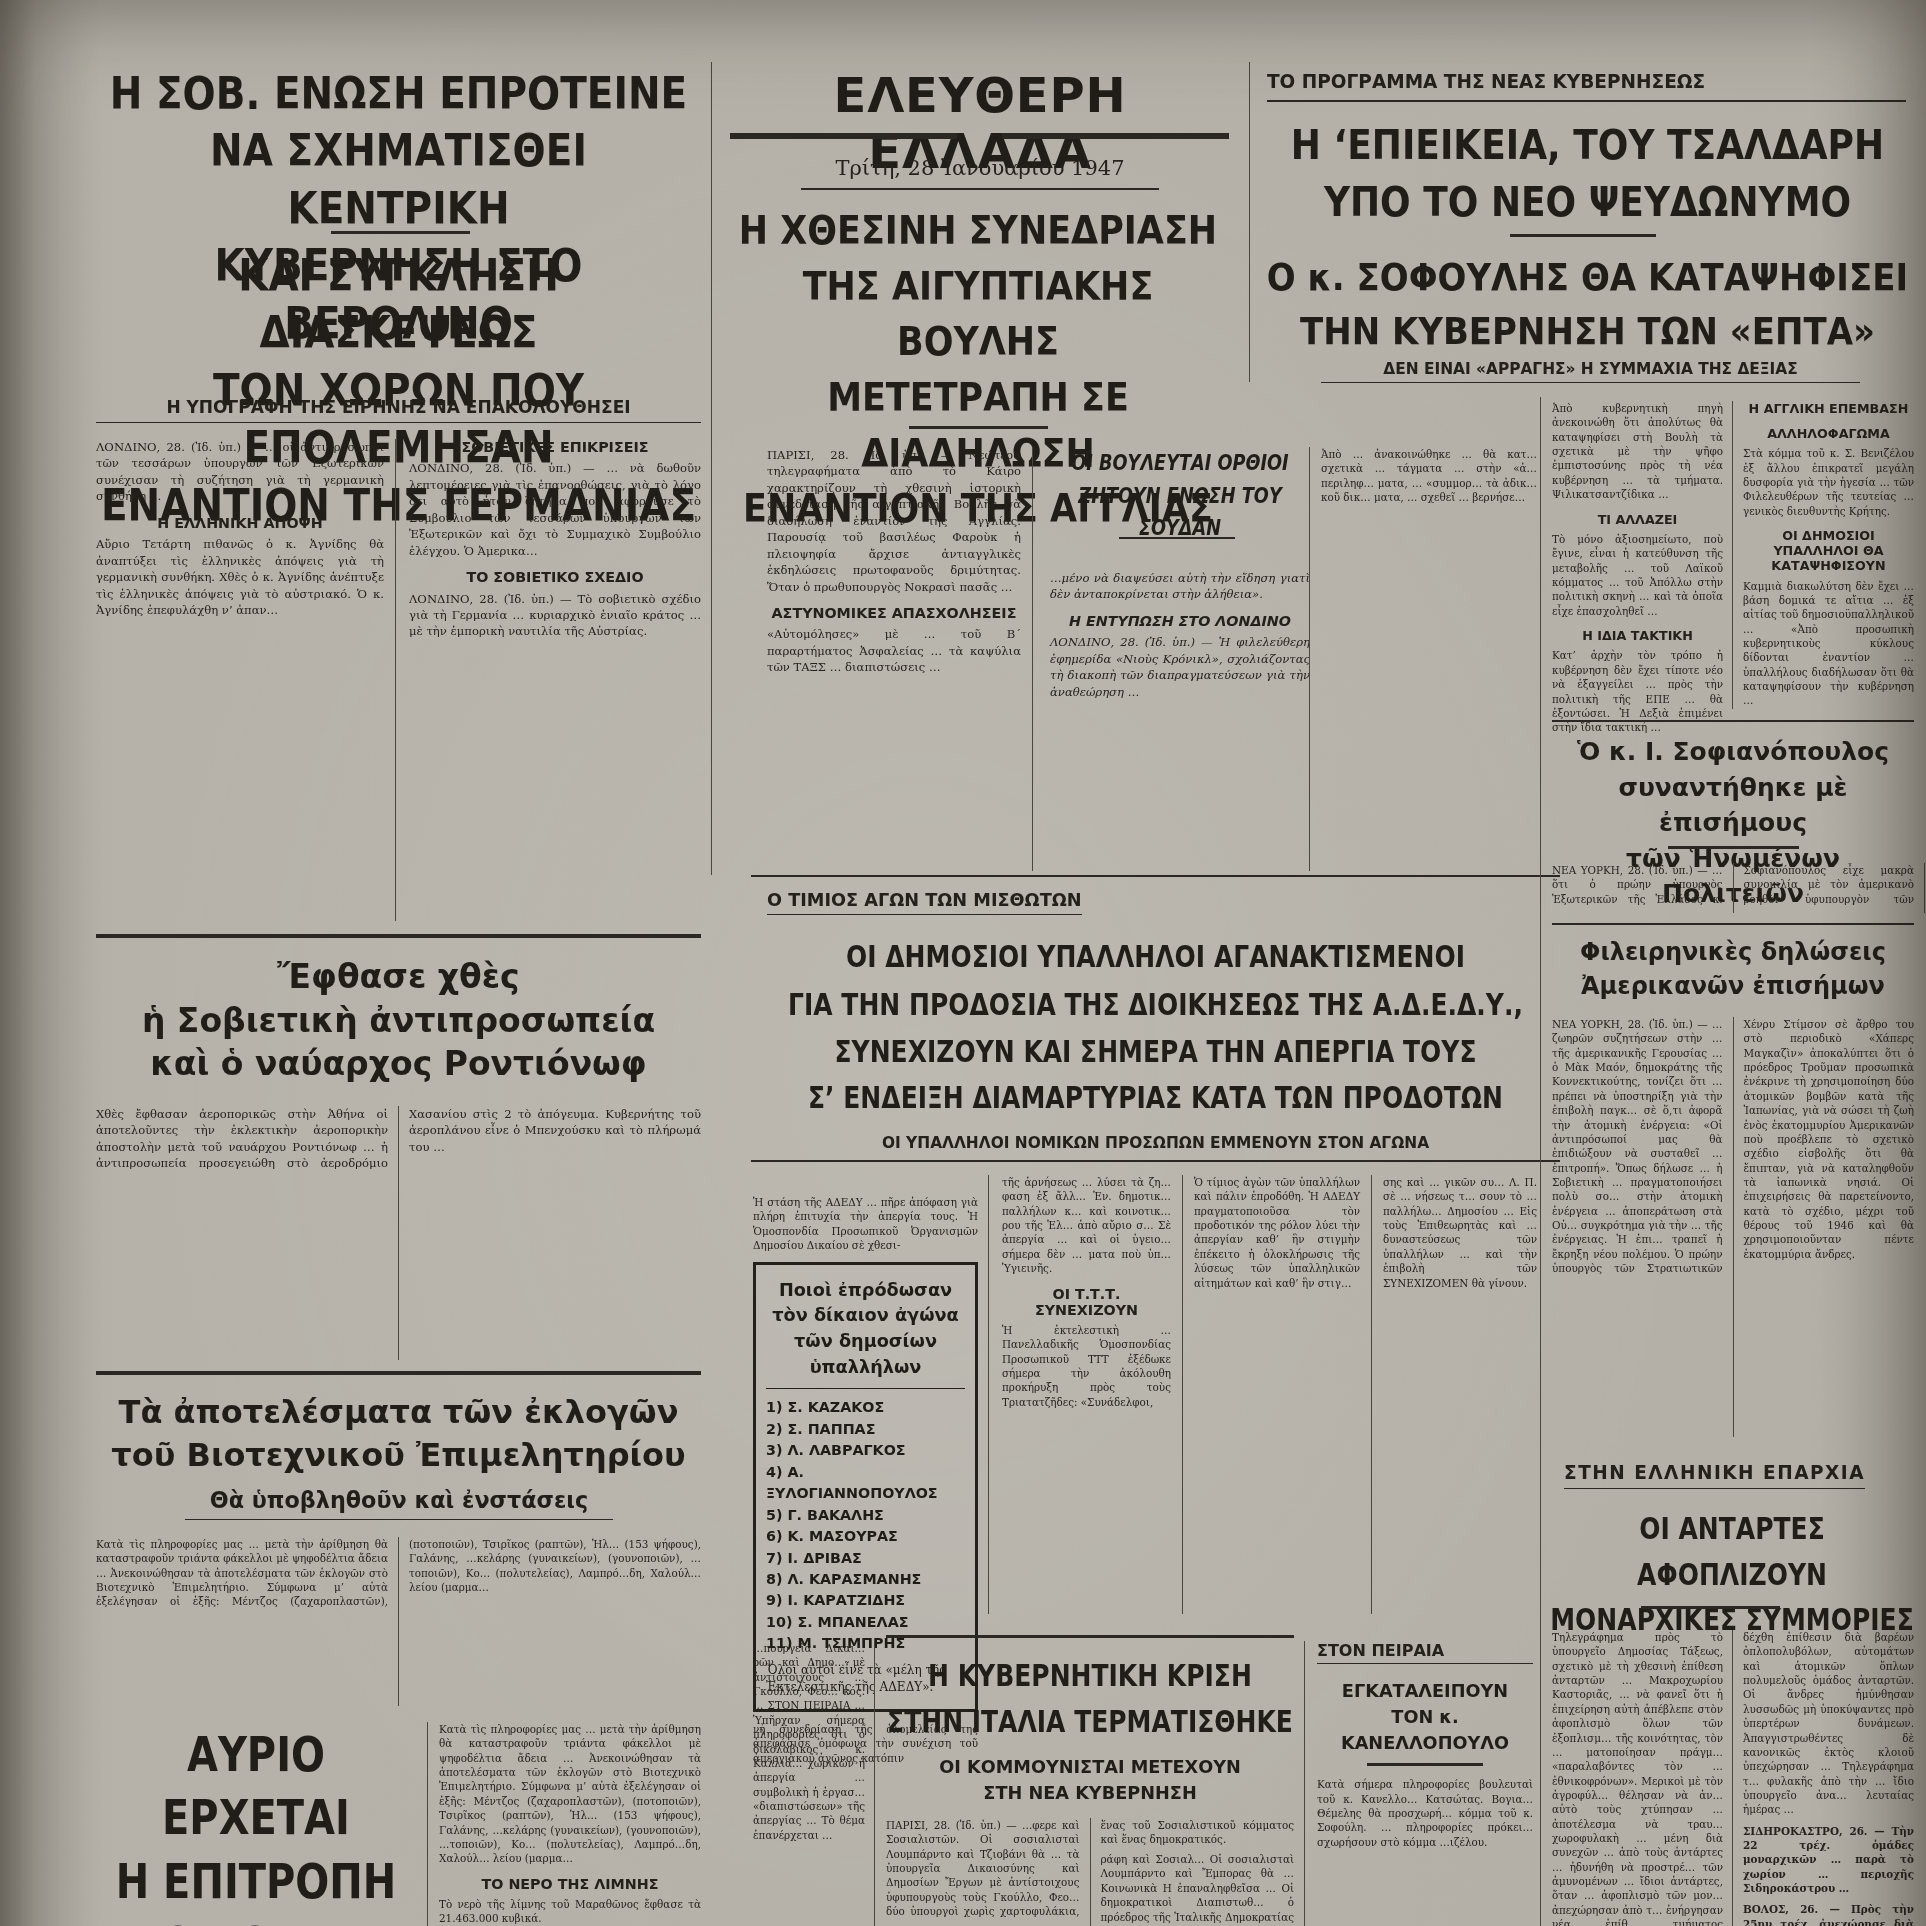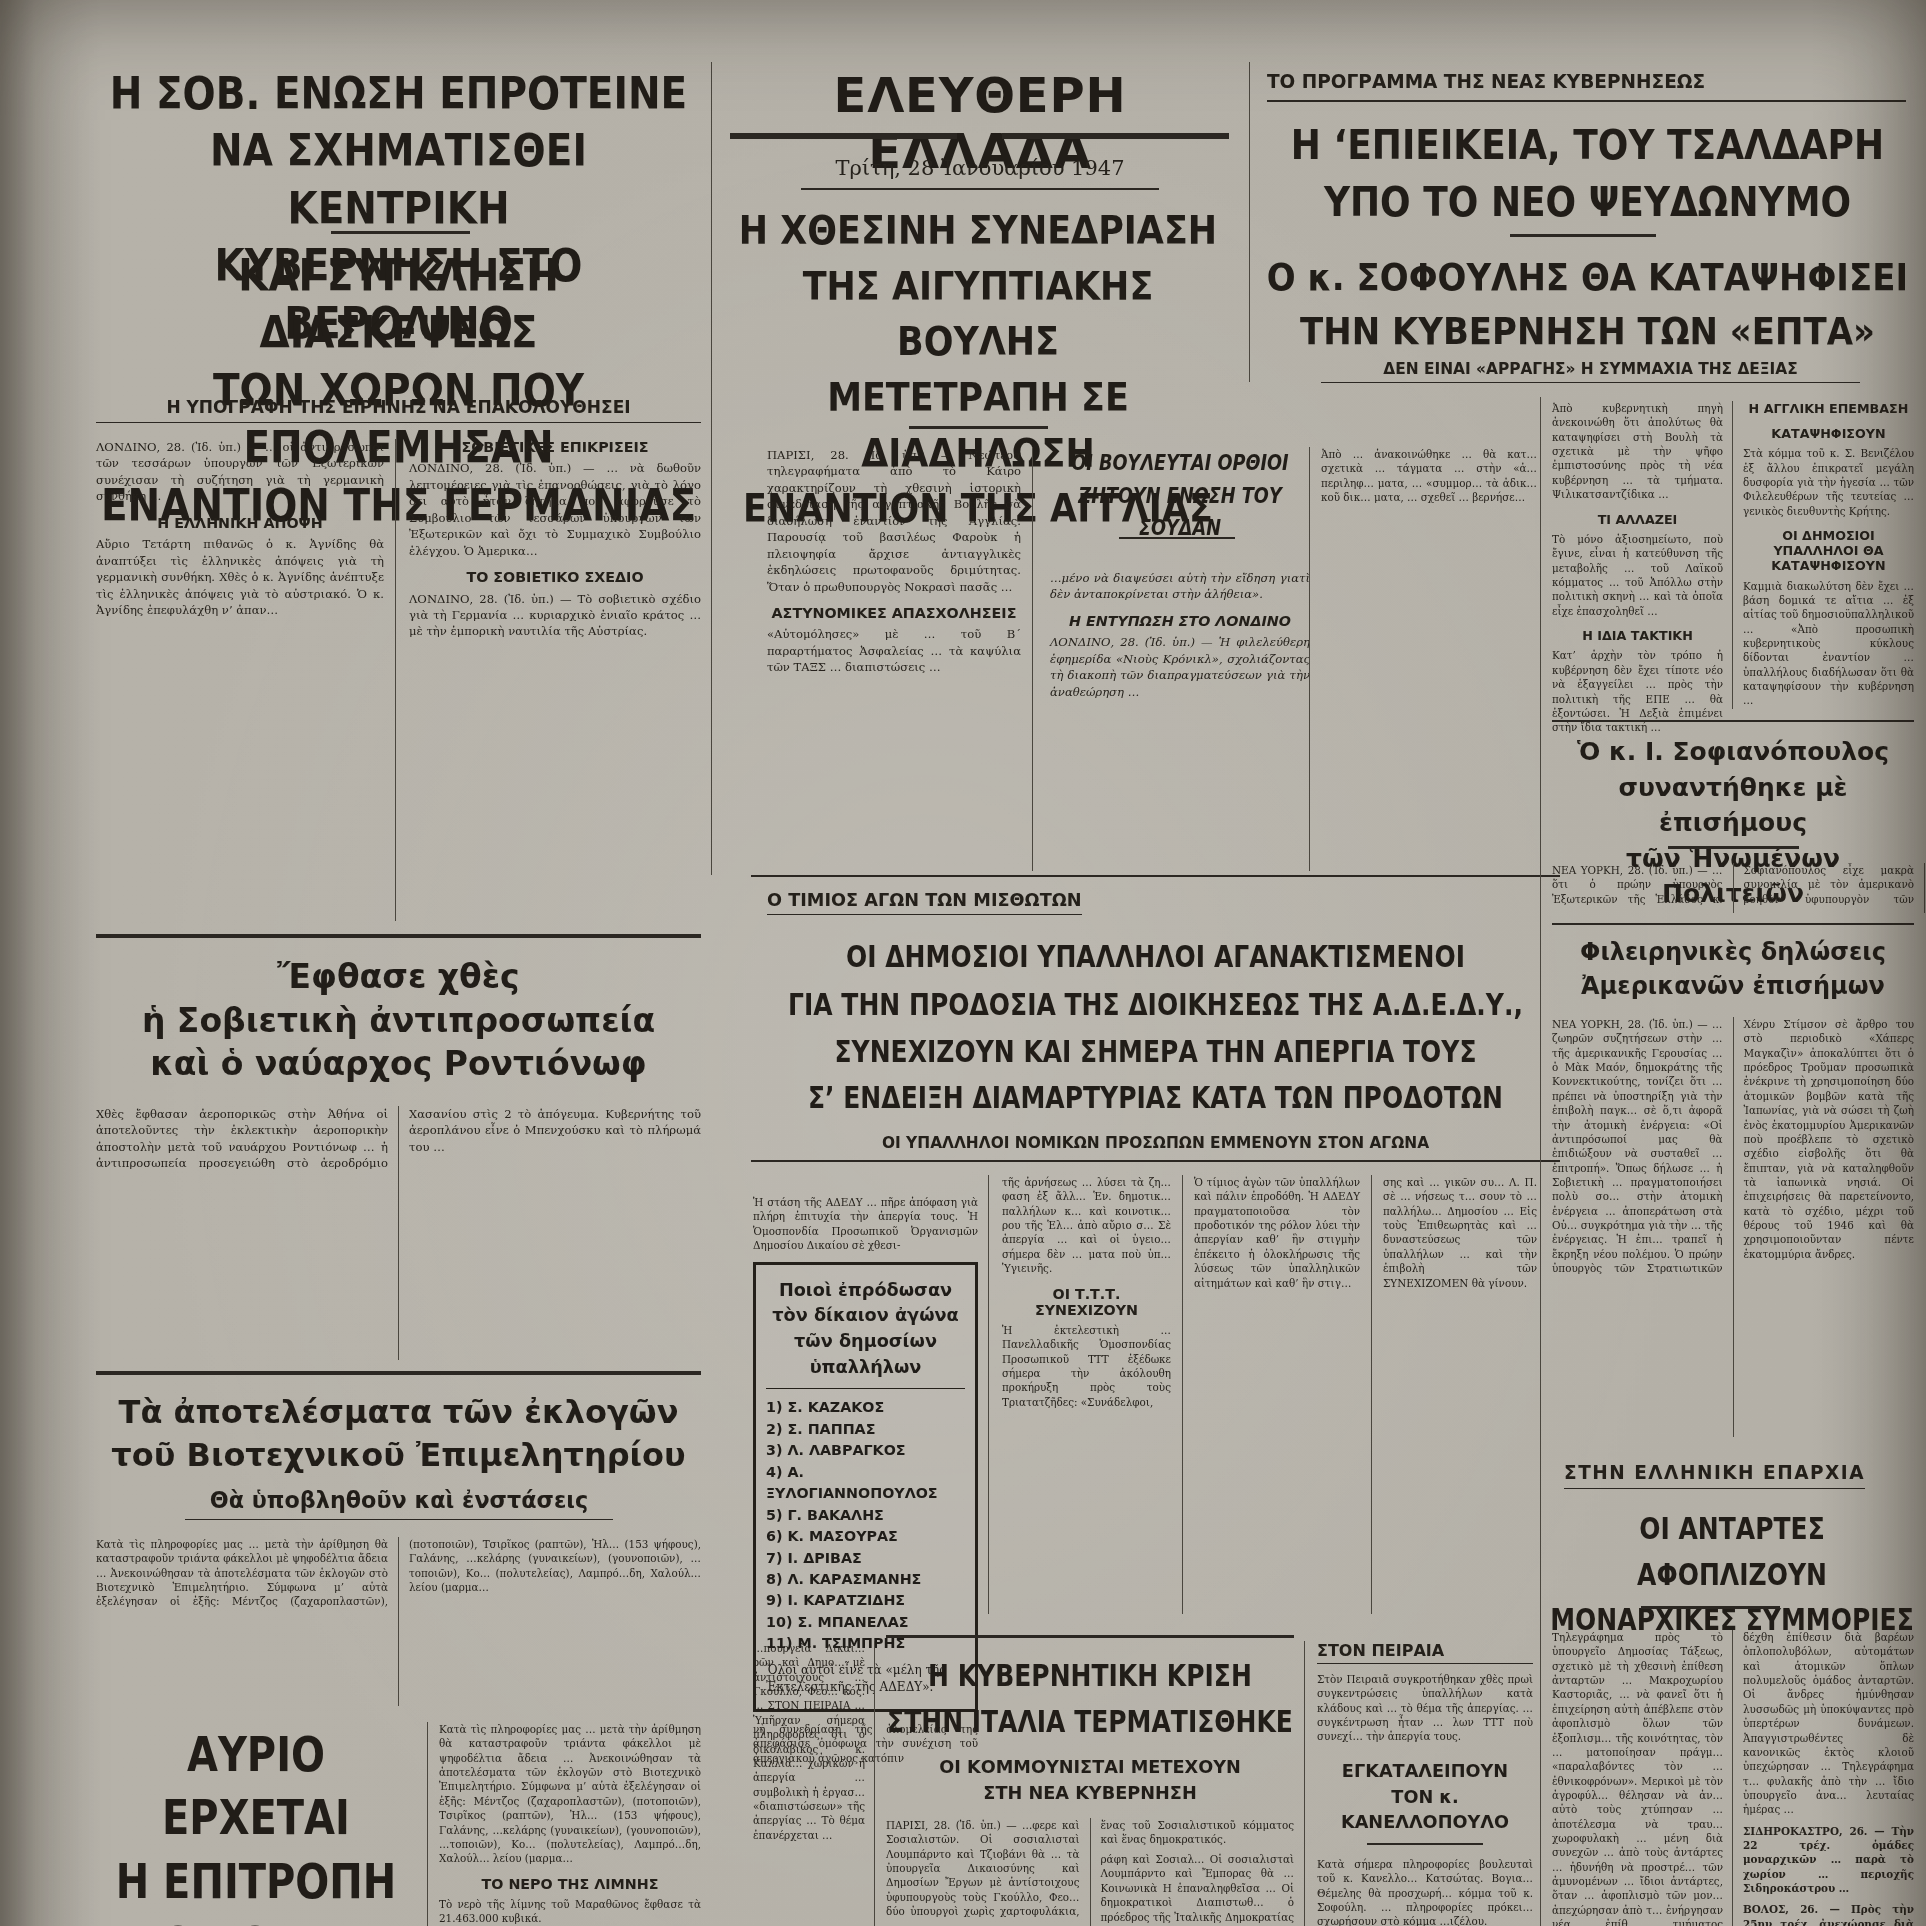--- a/index.html
+++ b/index.html
@@ -181,21 +181,20 @@
 <div class="blk hl lines" style="left:886px;top:1755px;width:408px;font-size:17.7px;line-height:1.45;">ΟΙ ΚΟΜΜΟΥΝΙΣΤΑΙ ΜΕΤΕΧΟΥΝ
 ΣΤΗ ΝΕΑ ΚΥΒΕΡΝΗΣΗ</div>
 <div class="blk cols2" style="left:886px;top:1818px;width:408px;height:154px;">
   <div class="body sm">ΠΑΡΙΣΙ, 28. (Ἰδ. ὑπ.) — …φερε καὶ Σοσιαλιστῶν. Οἱ σοσιαλισταὶ Λουμπάρντο καὶ Τζιοβάνι θὰ … τὰ ὑπουργεῖα Δικαιοσύνης καὶ Δημοσίων Ἔργων μὲ ἀντίστοιχους ὑφυπουργοὺς τοὺς Γκούλλο, Φεο… δύο ὑπουργοὶ χωρὶς χαρτοφυλάκια, ἕνας τοῦ Σοσιαλιστικοῦ κόμματος καὶ ἕνας δημοκρατικός.</div>
   <div class="body sm" style="margin-top:5.4px;">ράφη καὶ Σοσιαλ… Οἱ σοσιαλισταὶ Λουμπάρντο καὶ Ἔμπορας θὰ … Κοινωνικὰ Η ἐπαναληφθεῖσα … Οἱ δημοκρατικοὶ Διαπιστωθ… ὁ πρόεδρος τῆς Ἰταλικῆς Δημοκρατίας …</div>
 </div>
 
 <div class="vrule" style="left:1304px;top:1641px;height:701px;"></div>
 <div class="blk" style="left:1317px;top:1641px;width:216px;">
   <div class="kick thin-under" style="display:block;text-align:left;font-size:16px;padding-bottom:3.1px;">ΣΤΟΝ ΠΕΙΡΑΙΑ</div>
-  <div class="body sm" style="margin-top:7.7px;">Στὸν Πειραιᾶ συγκροτήθηκαν χθὲς πρωὶ συγκεντρώσεις ὑπαλλήλων κατὰ κλάδους καὶ … τὸ θέμα τῆς ἀπεργίας. … συγκέντρωση ἦταν … λων ΤΤΤ ποὺ συνεχί… τὴν ἀπεργία τους.</div>
   <div class="hl lines" style="font-size:17.7px;line-height:1.45;margin-top:15.4px;">ΕΓΚΑΤΑΛΕΙΠΟΥΝ
 ΤΟΝ κ. ΚΑΝΕΛΛΟΠΟΥΛΟ</div>
   <div class="hrule" style="position:relative;left:50px;margin-top:7px;width:116px;height:2.3px;"></div>
   <div class="body sm" style="margin-top:11.6px;">Κατὰ σήμερα πληροφορίες βουλευταὶ τοῦ κ. Κανελλο… Κατσώτας. Βογια… Θέμελης θὰ προσχωρή… κόμμα τοῦ κ. Σοφούλη. … πληροφορίες πρόκει… σχωρήσουν στὸ κόμμα …ιζέλου.</div>
 
 </div>
 
 <div class="blk kick" style="left:1267px;top:71px;width:639px;text-align:left;font-size:18.5px;border-bottom:2.3px solid #2b2722;padding-bottom:8px;">ΤΟ ΠΡΟΓΡΑΜΜΑ ΤΗΣ ΝΕΑΣ ΚΥΒΕΡΝΗΣΕΩΣ</div>
 <div class="blk hl cond115 lines" style="left:1260px;top:116px;width:655px;font-size:36px;line-height:1.42;">Η ‘ΕΠΙΕΙΚΕΙΑ, ΤΟΥ ΤΣΑΛΔΑΡΗ
 ΥΠΟ ΤΟ ΝΕΟ ΨΕΥΔΩΝΥΜΟ</div>
@@ -210,21 +209,21 @@
   <div style="position:absolute;left:0;top:0;width:171px;">
     <div class="body sm">Ἀπὸ κυβερνητικὴ πηγὴ ἀνεκοινώθη ὅτι ἀπολύτως θὰ καταψηφίσει στὴ Βουλὴ τὰ σχετικὰ μὲ τὴν ψῆφο ἐμπιστοσύνης πρὸς τὴ νέα κυβέρνηση … τὰ τμήματα. Ψιλικατσαντζίδικα …</div>
     <div class="inhead" style="font-size:12.7px;">ΤΙ ΑΛΛΑΖΕΙ</div>
     <div class="body sm">Τὸ μόνο ἀξιοσημείωτο, ποὺ ἔγινε, εἶναι ἡ κατεύθυνση τῆς μεταβολῆς … τοῦ Λαϊκοῦ κόμματος … τοῦ Ἀπόλλω στὴν πολιτικὴ σκηνὴ … καὶ τὰ ὁποῖα εἶχε ἐπασχοληθεῖ …</div>
     <div class="inhead" style="font-size:12.7px;">Η ΙΔΙΑ ΤΑΚΤΙΚΗ</div>
     <div class="body sm">Κατ’ ἀρχὴν τὸν τρόπο ἡ κυβέρνηση δὲν ἔχει τίποτε νέο νὰ ἐξαγγείλει … πρὸς τὴν πολιτικὴ τῆς ΕΠΕ … θὰ ἐξοντώσει. Ἡ Δεξιὰ ἐπιμένει στὴν ἴδια τακτική …</div>
   </div>
   <div class="vrule" style="left:180px;top:0;height:308px;"></div>
   <div style="position:absolute;left:191px;top:0;width:171px;">
     <div class="inhead" style="margin-top:0;font-size:12.7px;">Η ΑΓΓΛΙΚΗ ΕΠΕΜΒΑΣΗ</div>
-    <div class="inhead" style="font-size:12.7px;">ΚΑΤΑΨΗΦΙΣΟΥΝ</div>
+    <div class="inhead" style="font-size:12.7px;">ΑΛΛΗΛΟΦΑΓΩΜΑ</div>
     <div class="body sm">Στὰ κόμμα τοῦ κ. Σ. Βενιζέλου ἐξ ἄλλου ἐπικρατεῖ μεγάλη δυσφορία γιὰ τὴν ἡγεσία … τῶν Φιλελευθέρων τῆς τευτείας … γενικὸς διευθυντὴς Κρήτης.</div>
     <div class="inhead" style="font-size:12.7px;">ΟΙ ΔΗΜΟΣΙΟΙ ΥΠΑΛΛΗΛΟΙ ΘΑ ΚΑΤΑΨΗΦΙΣΟΥΝ</div>
     <div class="body sm">Καμμιὰ διακωλύτση δὲν ἔχει … βάση δομικά τε αἴτια … ἐξ αἰτίας τοῦ δημοσιοϋπαλληλικοῦ … «Ἀπὸ προσωπικὴ κυβερνητικοὺς κύκλους δίδονται ἐναντίον … ὑπαλλήλους διαδήλωσαν ὅτι θὰ καταψηφίσουν τὴν κυβέρνηση …</div>
   </div>
 </div>
 
 <div class="hrule" style="left:1552px;top:720px;width:362px;height:2.3px;"></div>
 <div class="blk hl lines" style="left:1552px;top:734px;width:362px;font-size:25px;line-height:1.42;">Ὁ κ. Ι. Σοφιανόπουλος
 συναντήθηκε μὲ ἐπισήμους
 τῶν Ἡνωμένων Πολιτειῶν</div>

